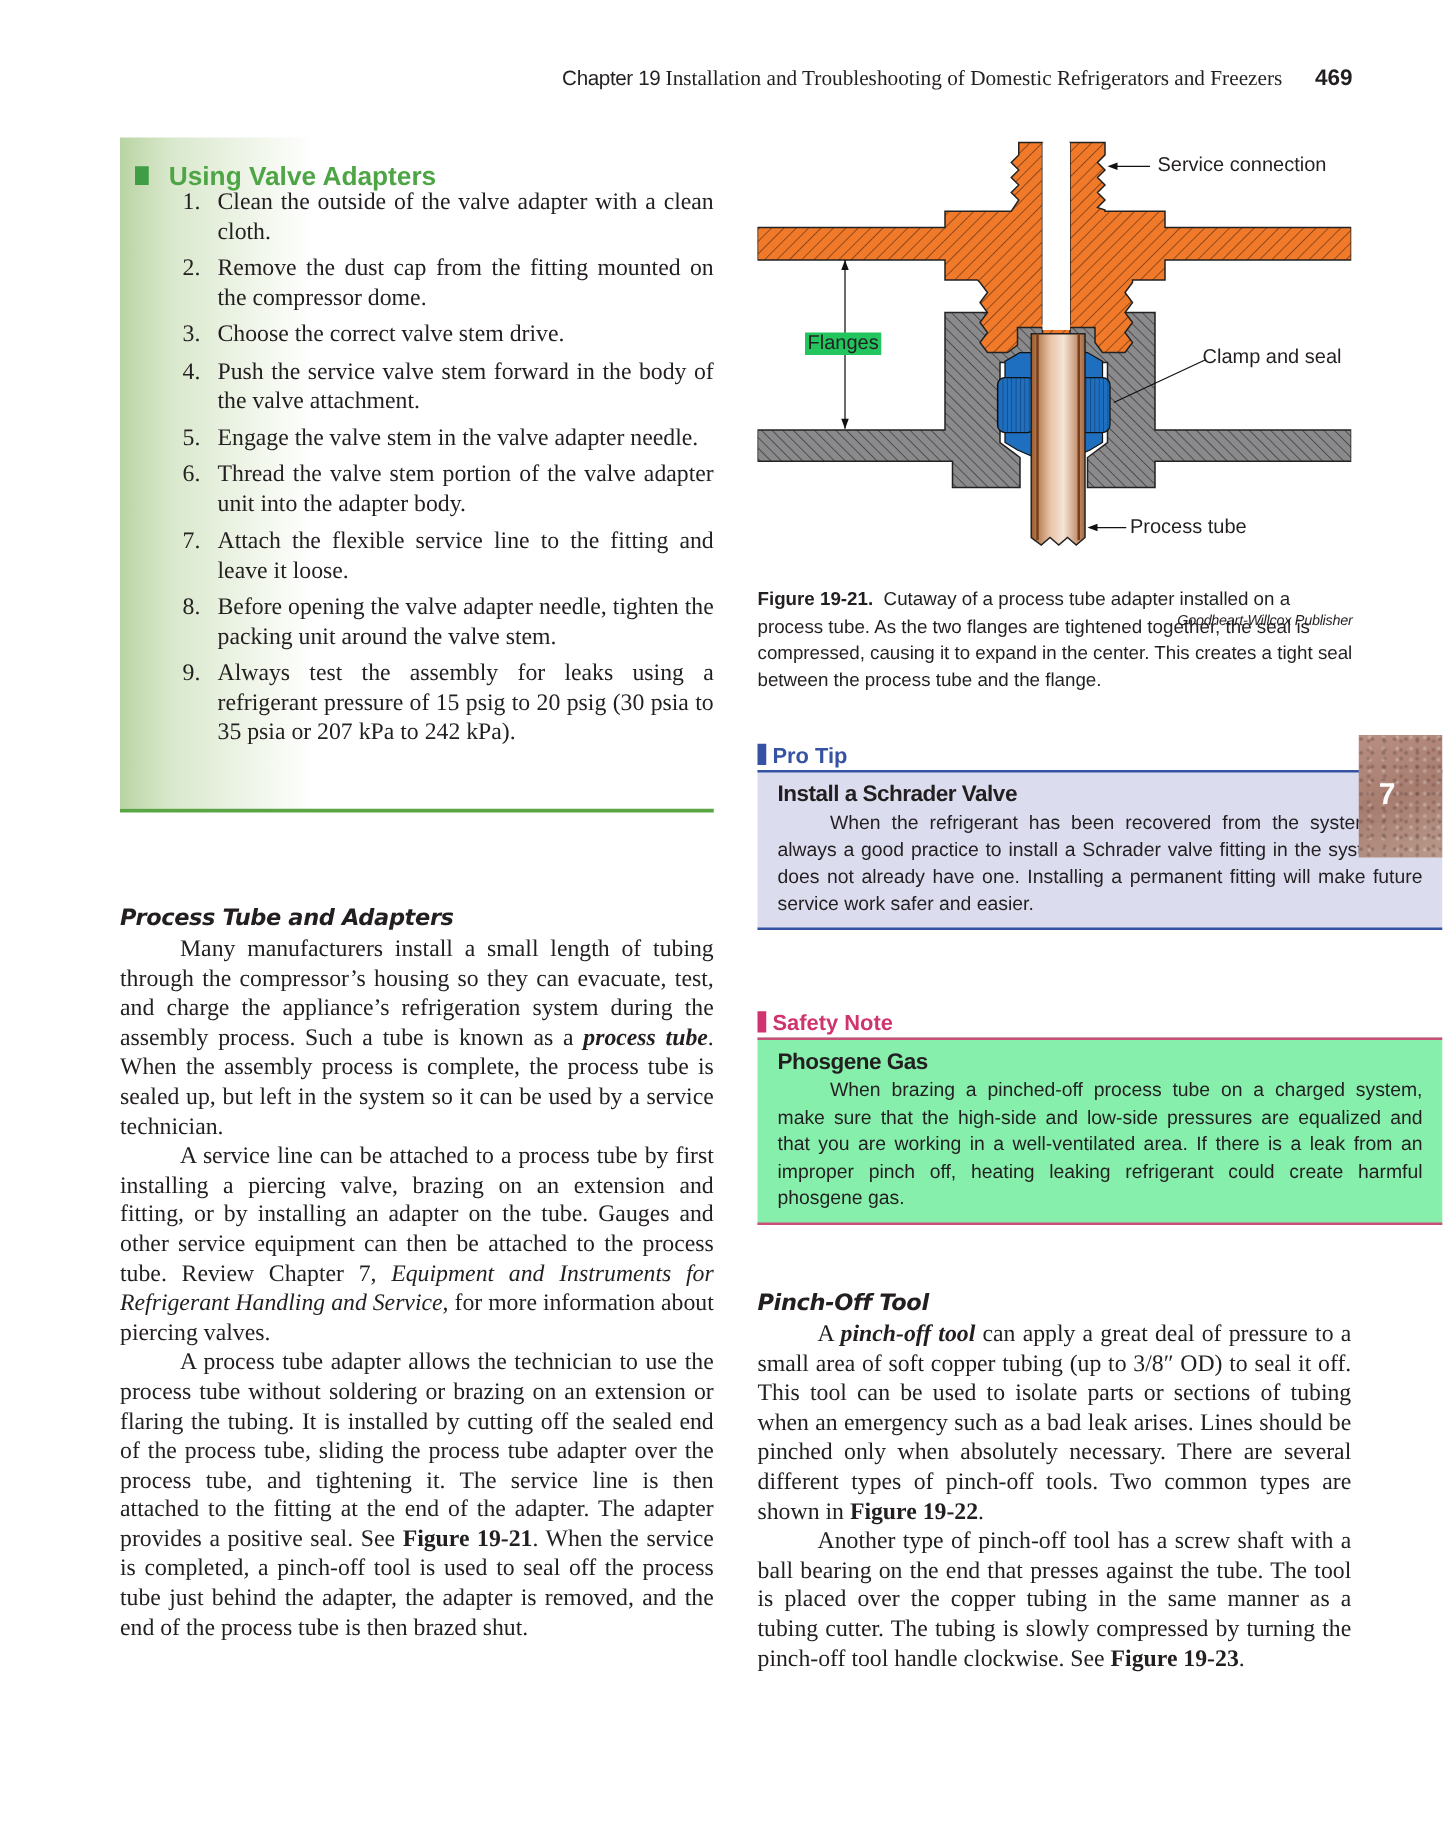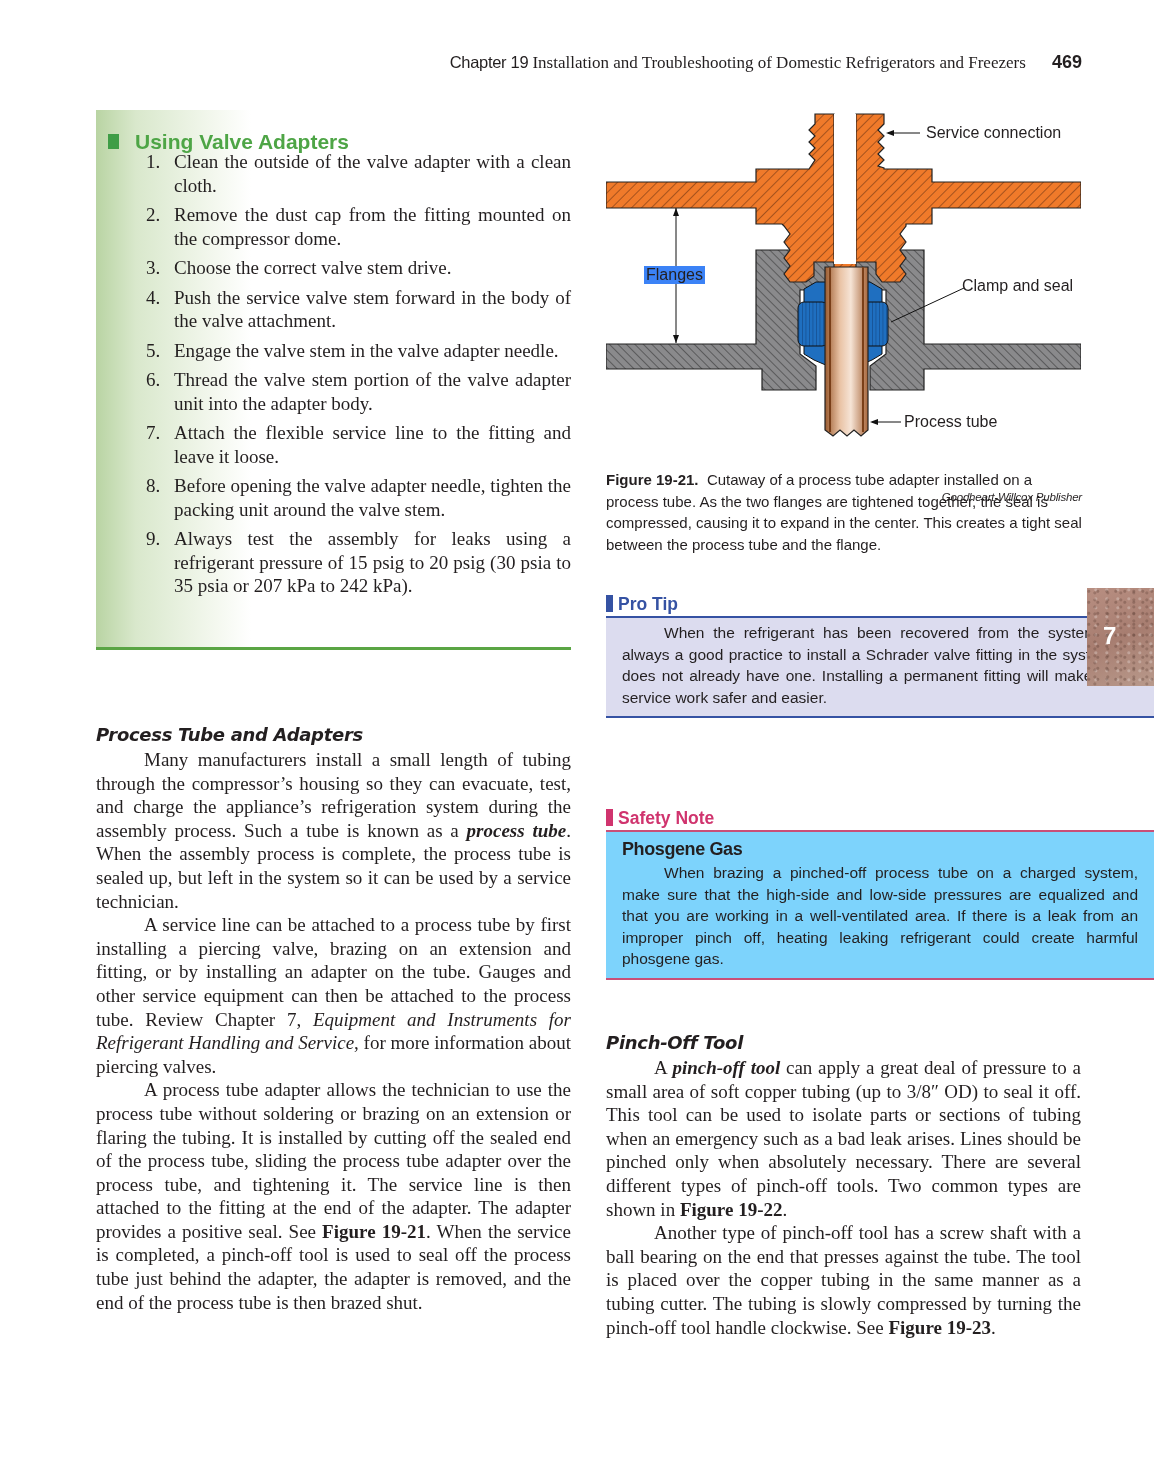--- a/index.html
+++ b/index.html
@@ -45,21 +45,21 @@
   .callout .c-body { border-top: 2px solid; border-bottom: 2px solid; padding: 4px 16px 8px 16px; }
   .callout .c-title { font-family: "Liberation Sans", sans-serif; font-weight: bold; font-size: 18px; letter-spacing: -0.4px; line-height: 26px; }
   .callout .c-text { font-family: "Liberation Sans", sans-serif; font-size: 15.5px; line-height: 21.5px; text-align: justify; text-indent: 42px; margin: 0; }
   .protip { top: 592px; }
   .protip .c-label { color: #3552a3; }
   .protip .c-label .bar { background: #3552a3; }
   .protip .c-body { background: #dcdcef; border-color: #3552a3; }
   .safety { top: 806px; }
   .safety .c-label { color: #d0346e; }
   .safety .c-label .bar { background: #d0346e; }
-  .safety .c-body { background: #7dd3fc; border-color: #c94f78; }
+  .safety .c-body { background: #86efac; border-color: #c94f78; }
 
   
   .chapter-tab { position: absolute; left: 1087px; top: 588px; width: 67px; height: 98px;
     background:
       radial-gradient(circle at 20% 30%, rgba(90,60,50,0.35) 1px, transparent 2px),
       radial-gradient(circle at 60% 70%, rgba(90,60,50,0.30) 1px, transparent 2px),
       radial-gradient(circle at 80% 20%, rgba(255,255,255,0.25) 1px, transparent 2px),
       linear-gradient(160deg, #b88f82 0%, #a77d70 50%, #b99a8c 100%);
     background-size: 9px 11px, 13px 7px, 11px 9px, 100% 100%; }
   .chapter-tab span { position: absolute; left: 16px; top: 34px; font-family: "Liberation Sans", sans-serif; font-weight: bold; font-size: 24px; color: #ffffff; }
@@ -137,30 +137,31 @@
     <line x1="282" y1="29" x2="314" y2="29" stroke="#111" stroke-width="1"></line>
     <polygon points="280,29 288,26 288,32" fill="#111"></polygon>
     <line x1="70" y1="104" x2="70" y2="239" stroke="#111" stroke-width="1"></line>
     <polygon points="70,104 67,112 73,112" fill="#111"></polygon>
     <polygon points="70,239 67,231 73,231" fill="#111"></polygon>
     <line x1="285" y1="218" x2="358" y2="184" stroke="#111" stroke-width="1"></line>
     <line x1="266" y1="318" x2="295" y2="318" stroke="#111" stroke-width="1"></line>
     <polygon points="264,318 272,315 272,321" fill="#111"></polygon>
   </svg>
   <span class="fig-label" style="left:320px; top:20px;">Service connection</span>
-  <span class="fig-label" style="left:38px; top:162px; background:#3b82f6; padding:0 2px;">Flanges</span>
+  <span class="fig-label" style="left:38px; top:162px; background:#22c55e; padding:0 2px;">Flanges</span>
   <span class="fig-label" style="left:356px; top:173px;">Clamp and seal</span>
   <span class="fig-label" style="left:298px; top:309px;">Process tube</span>
 </div>
 <div class="credit">Goodheart-Willcox Publisher</div>
 <div class="caption"><b>Figure 19-21.</b>&nbsp; <span>Cutaway of a process tube adapter installed on a process tube. As the two flanges are tightened together, the seal is compressed, causing it to expand in the center. This creates a tight seal between the process tube and the flange.</span></div>
 
 <div class="callout protip">
   <div class="c-label"><span class="bar"></span><span>Pro Tip</span></div>
   <div class="c-body">
+    <div class="c-title">Install a Schrader Valve</div>
     <p class="c-text">When the refrigerant has been recovered from the system, it is always a good practice to install a Schrader valve fitting in the system if it does not already have one. Installing a permanent fitting will make future service work safer and easier.</p>
   </div>
 </div>
 
 <div class="callout safety">
   <div class="c-label"><span class="bar"></span><span>Safety Note</span></div>
   <div class="c-body">
     <div class="c-title">Phosgene Gas</div>
     <p class="c-text">When brazing a pinched-off process tube on a charged system, make sure that the high-side and low-side pressures are equalized and that you are working in a well-ventilated area. If there is a leak from an improper pinch off, heating leaking refrigerant could create harmful phosgene gas.</p>
   </div>

